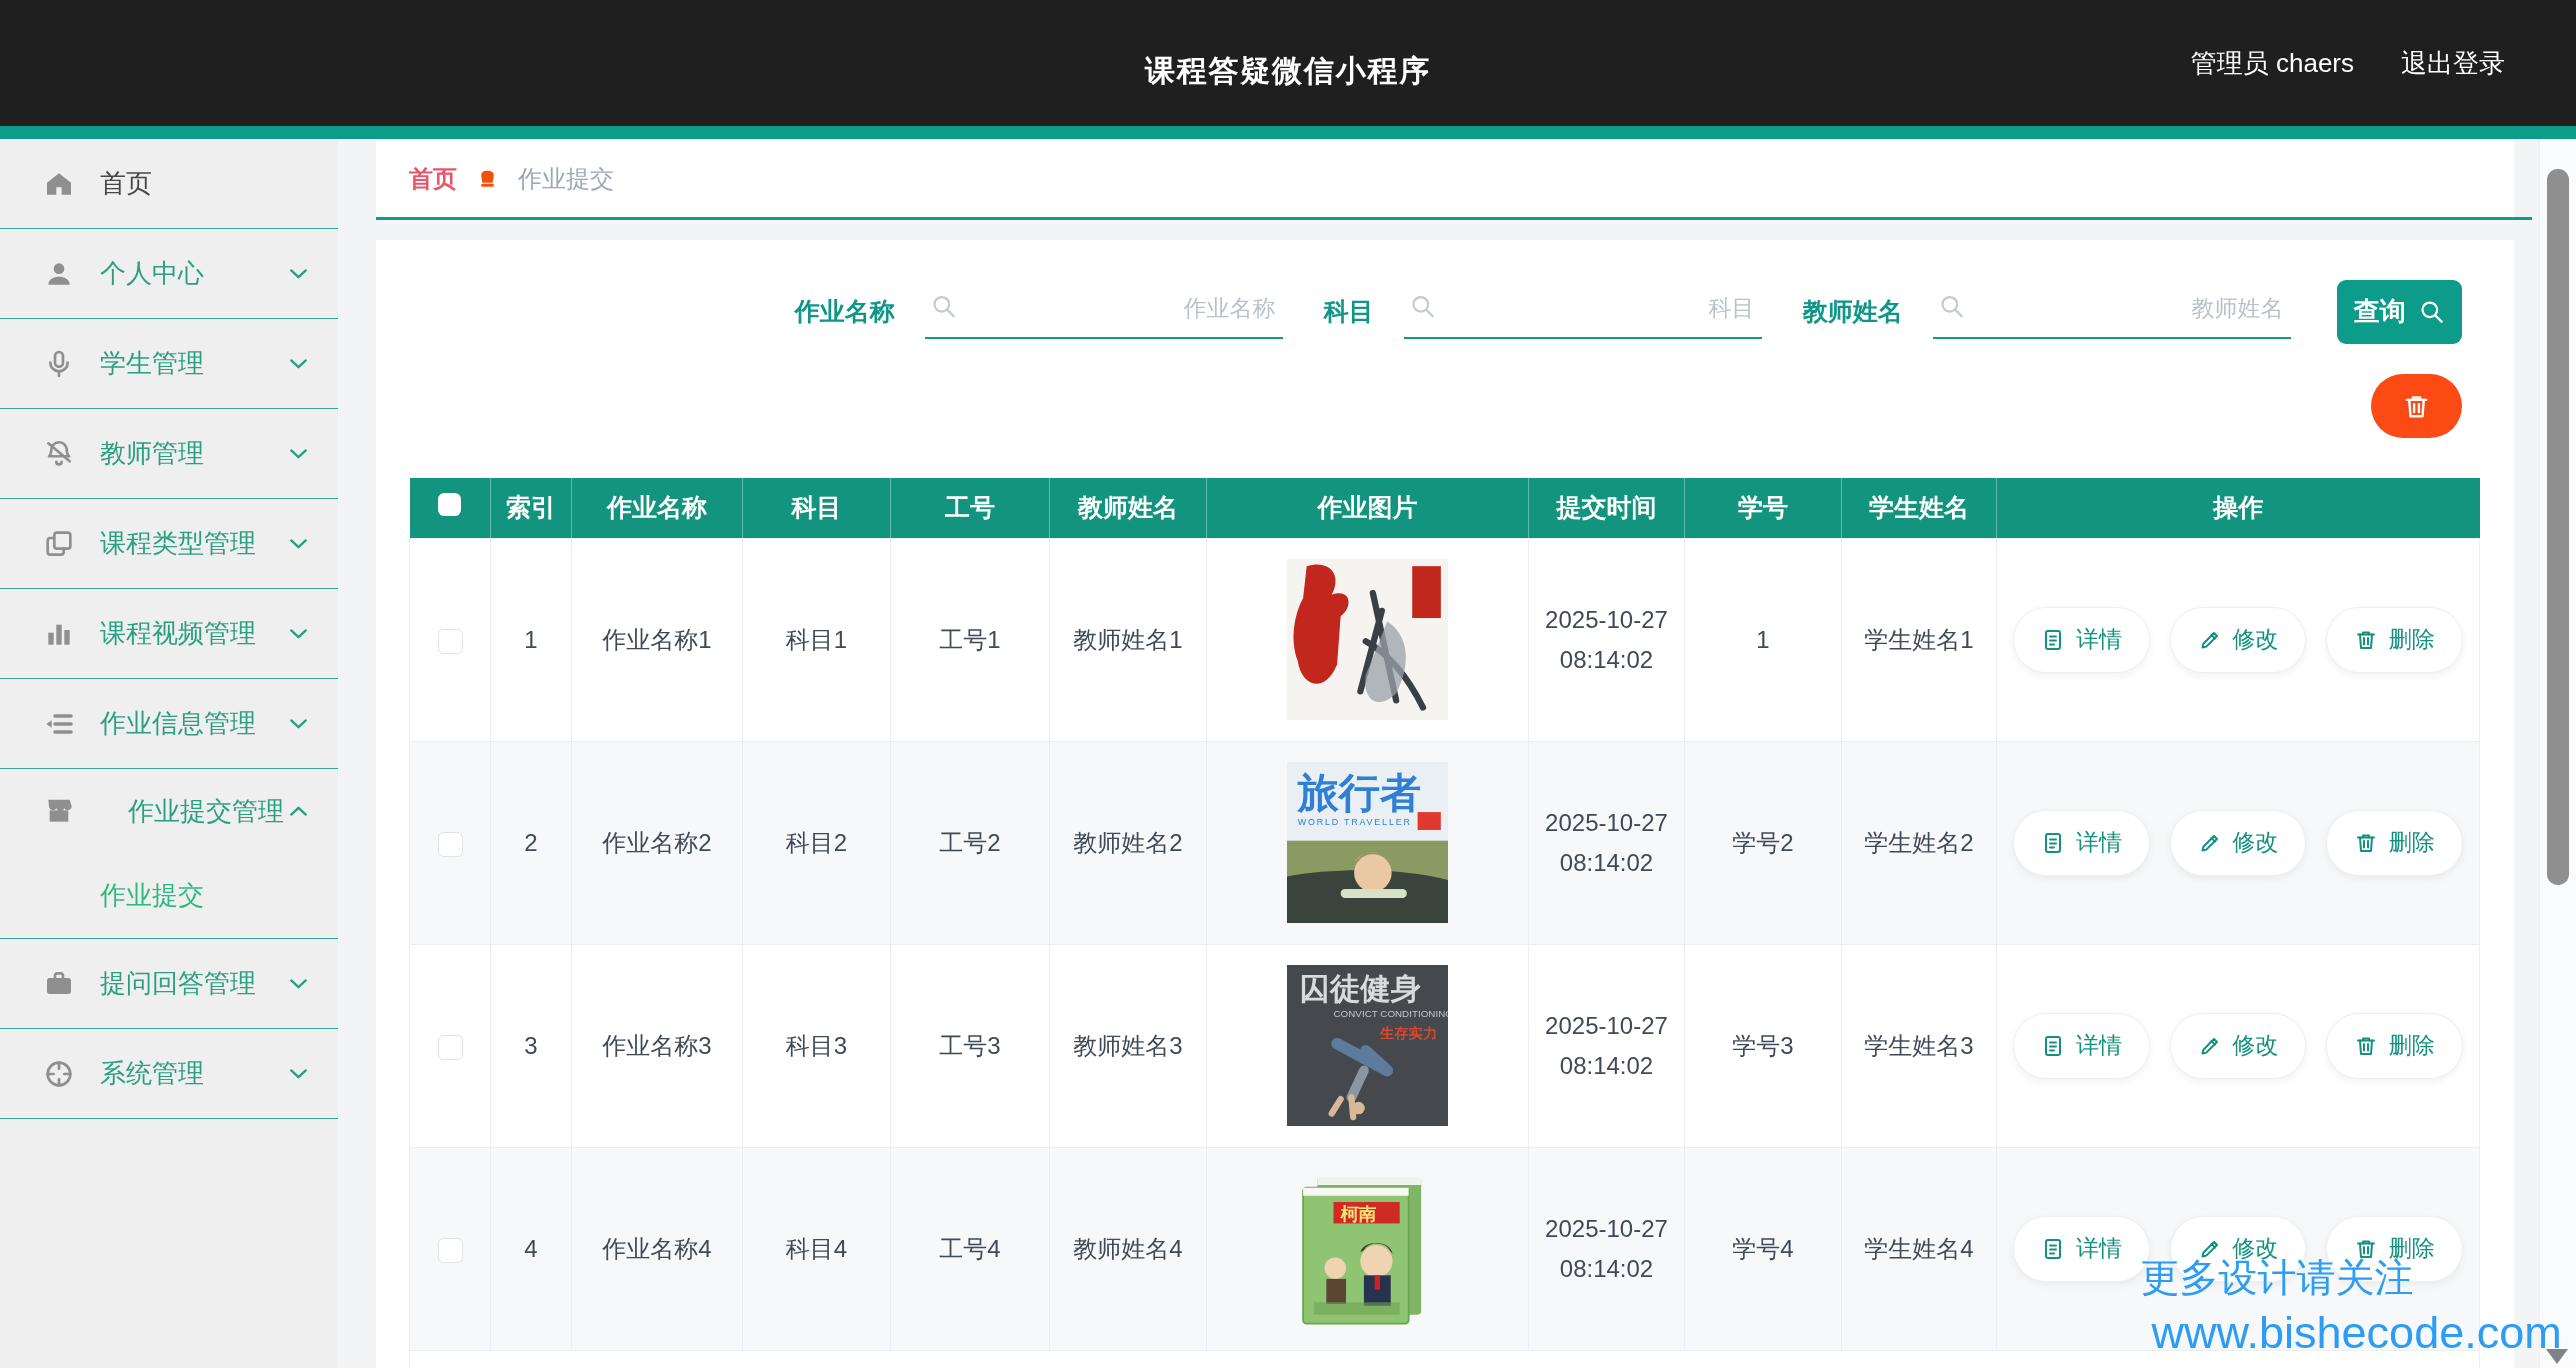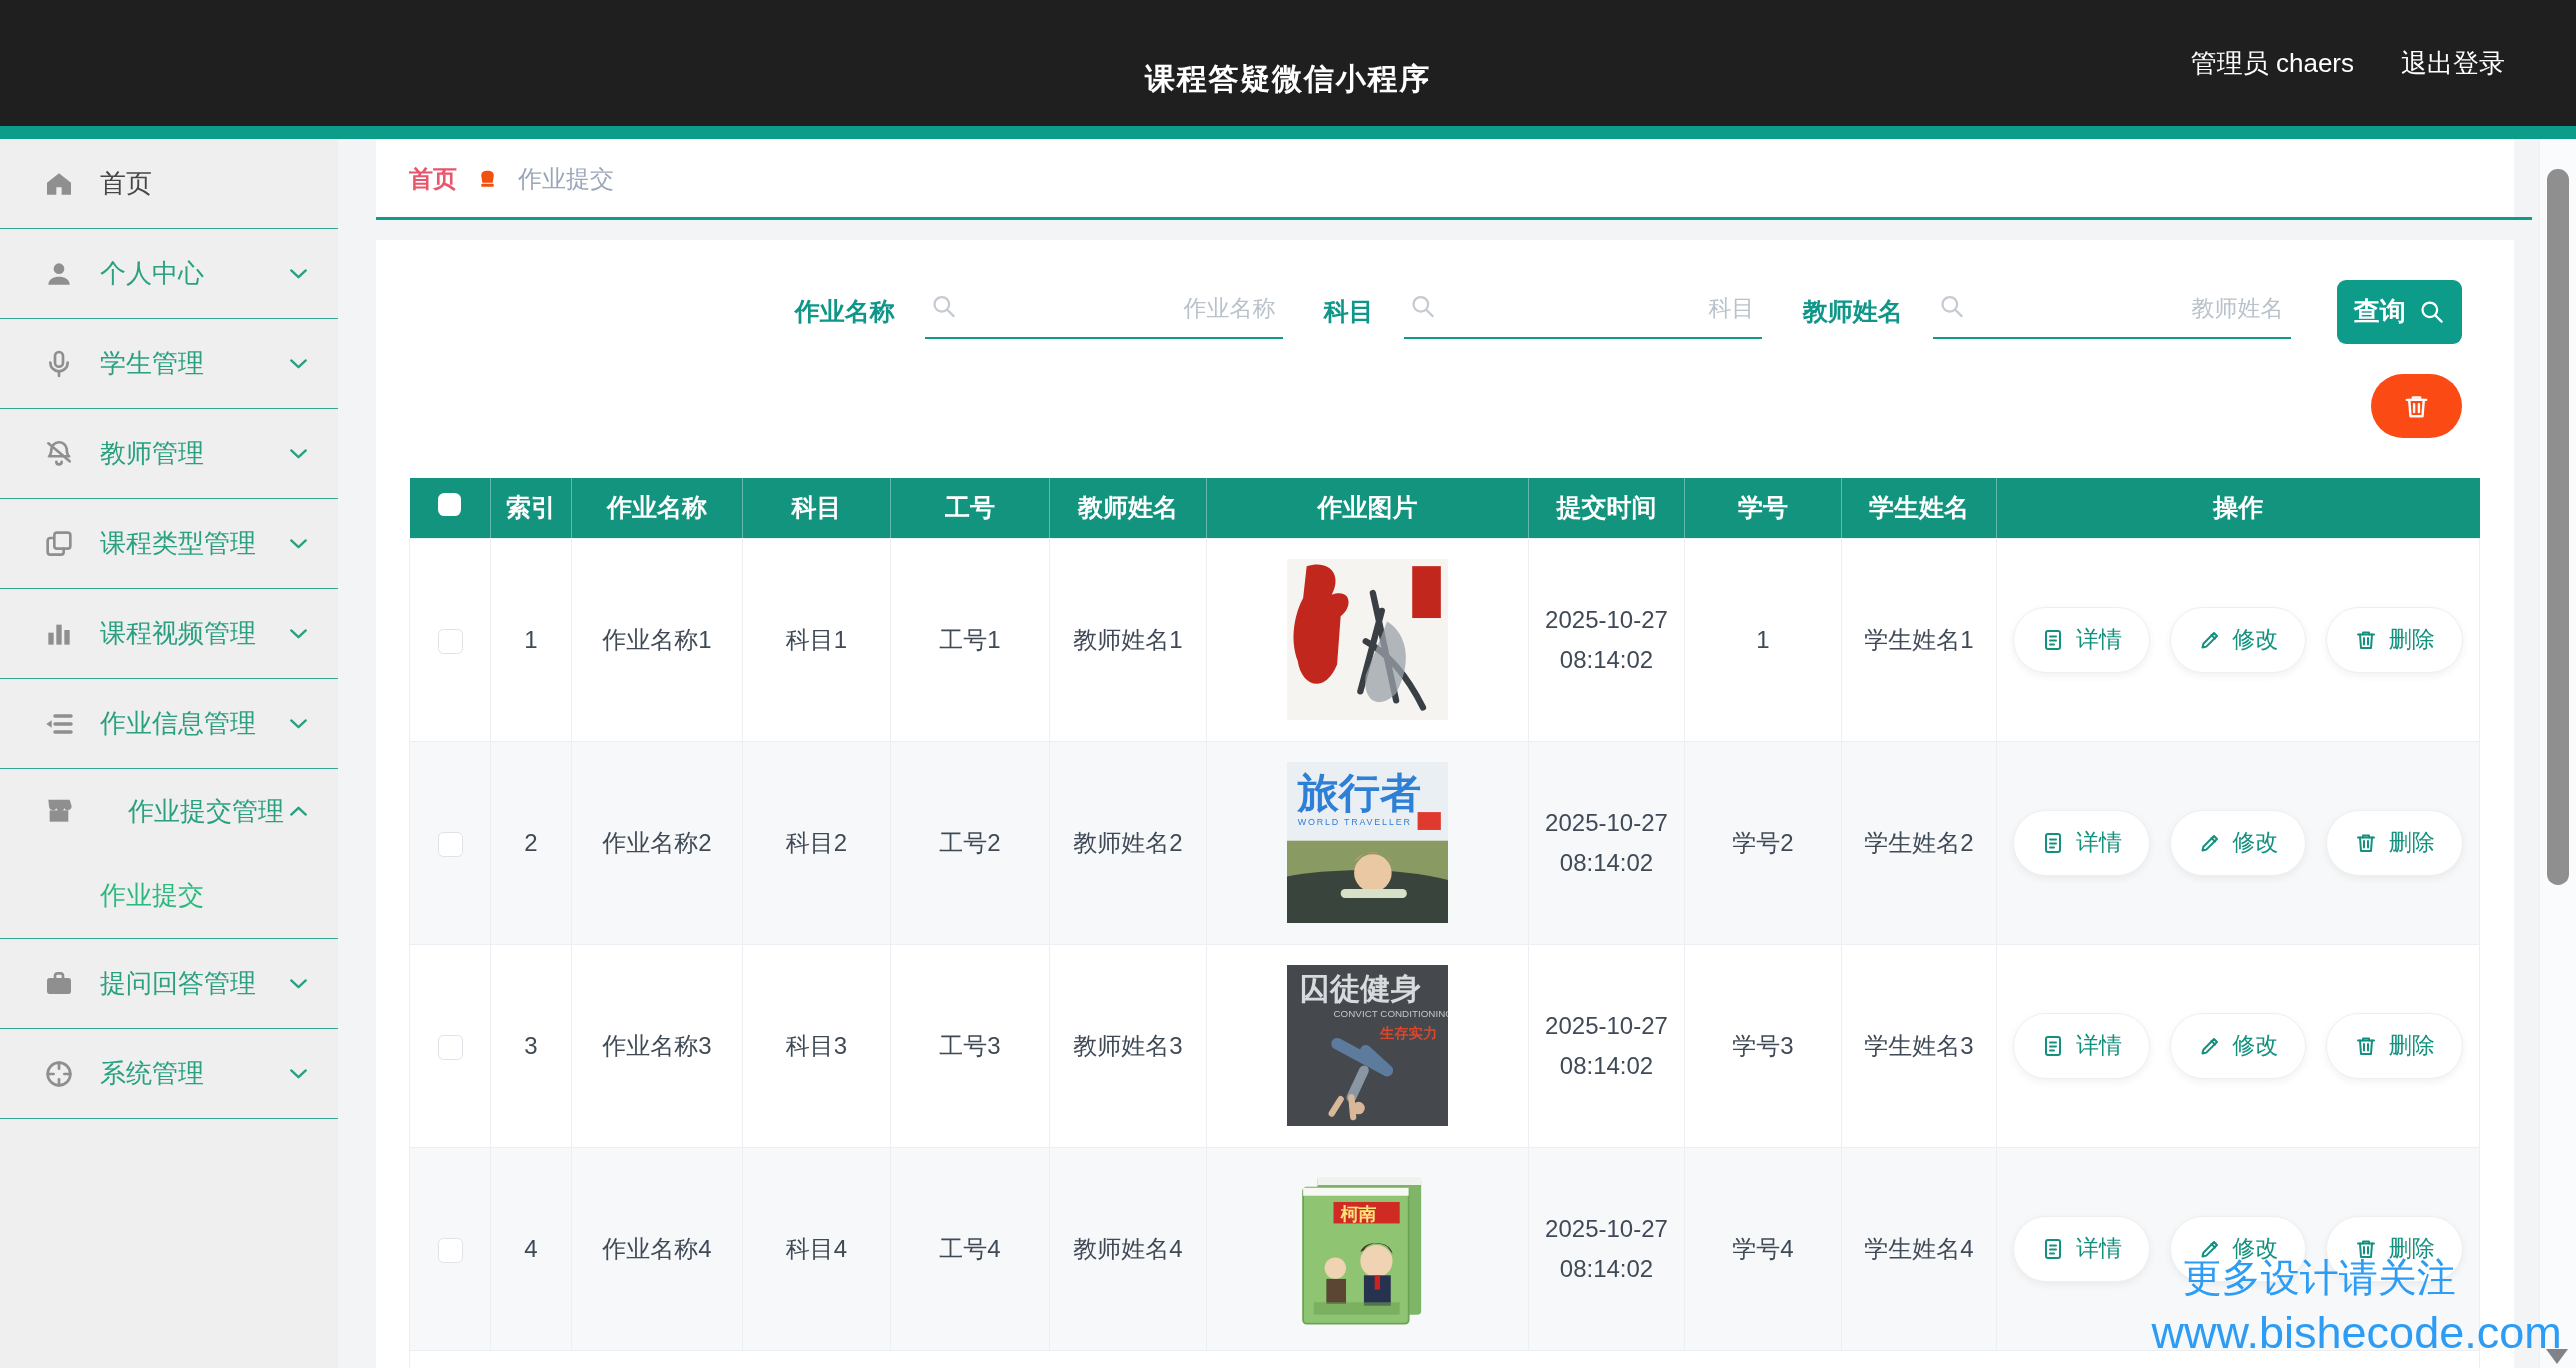--- a/index.html
+++ b/index.html
@@ -8,21 +8,21 @@
     position:relative;
     background:#f2f4f6;
     font-family:"Liberation Sans","DejaVu Sans",sans-serif;
     color:#3f4a56;
   }
   .icon { display:inline-flex; align-items:center; justify-content:center; }
   .icon svg { width:100%; height:100%; display:block; }
 
   
   .top-header { position:absolute; top:0; left:0; width:2576px; height:126px; background:#1f1f1f; }
-  .top-title { position:absolute; left:0; right:0; top:16px; height:126px;
+  .top-title { position:absolute; left:0; right:0; top:8px; height:126px;
     display:flex; align-items:center; justify-content:center;
     color:#fff; font-size:30px; font-weight:bold; letter-spacing:1.8px; }
   .top-right { position:absolute; right:71px; top:0; height:126px;
     display:flex; align-items:center; gap:47px; color:#fff; font-size:26px; }
   .top-right span { cursor:pointer; }
   .teal-bar { position:absolute; top:126px; left:0; width:2576px; height:12.5px; background:#0d9c8a; }
 
   
   .sidebar { position:absolute; top:139px; left:0; width:338px; bottom:0; background:#efefef; }
   .side-item { height:90px; display:flex; align-items:center;
@@ -84,21 +84,21 @@
   .hw-img { width:161px; height:171px; display:inline-block; vertical-align:middle; cursor:pointer; }
   .hw-img svg { width:100%; height:100%; display:block; }
 
   .act-btn { display:inline-flex; align-items:center; gap:10.7px; height:66px; padding:0 27px;
     border-radius:33px; background:#fff; border:0.9px solid #efefef;
     box-shadow:0 2.7px 9px rgba(0,0,0,0.06); color:#13917e; font-size:23px; cursor:pointer;
     margin:0 9.8px; font-family:inherit; white-space:nowrap; }
   .act-btn .icon { width:24px; height:24px; }
 
   
-  .watermark { position:absolute; right:14.3px; bottom:5.4px; text-align:right;
+  .watermark { position:absolute; right:14.3px; bottom:5.4px; 
     color:#2d9cf4; z-index:60; line-height:1.3; pointer-events:none; }
   .wm-1 { font-size:39px; padding-right:106px; }
   .wm-2 { font-size:45px;margin-left:11px; }
 
   
   .scrollbar { position:absolute; top:139px; right:0; width:37px; bottom:0;
     background:#fafbfc; border-left:0.9px solid #f0f0f0; }
   .scroll-thumb { position:absolute; top:30px; left:7.2px; width:21.5px; height:716px;
     border-radius:10.7px; background:#8f8f8f; cursor:pointer; }
   .scroll-arrow { position:absolute; bottom:4.5px; left:6.3px; width:0; height:0;

